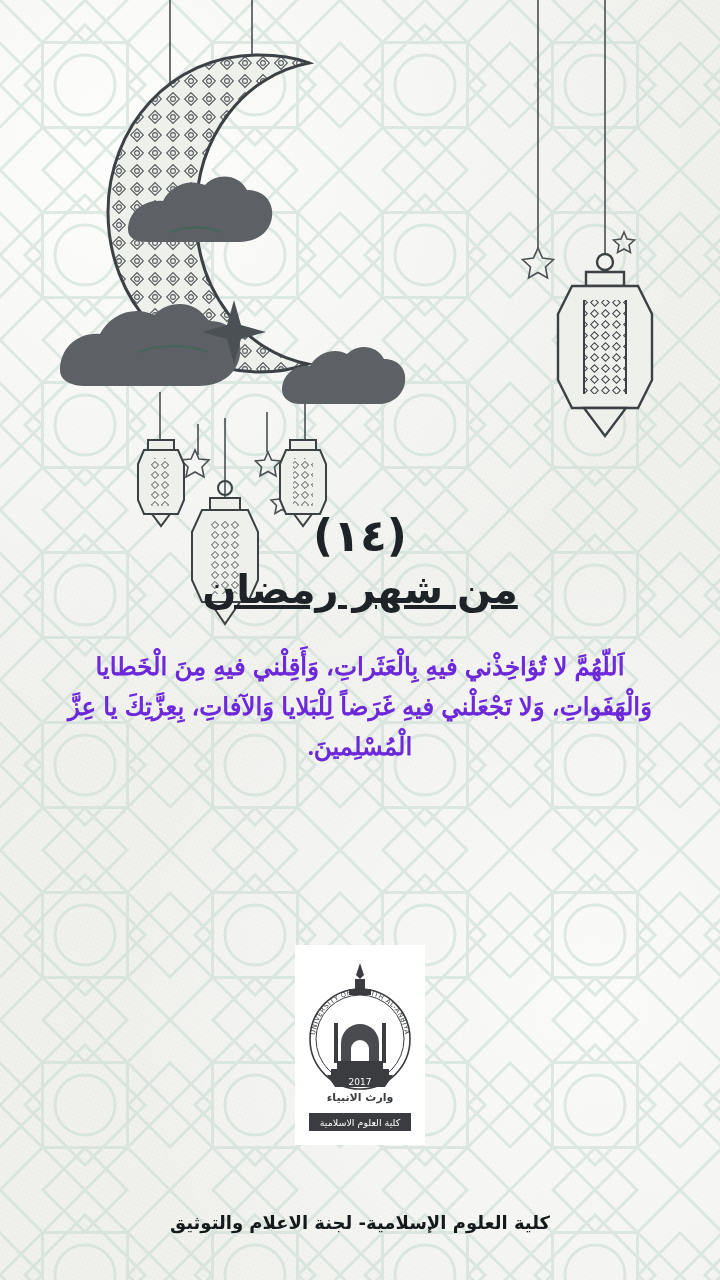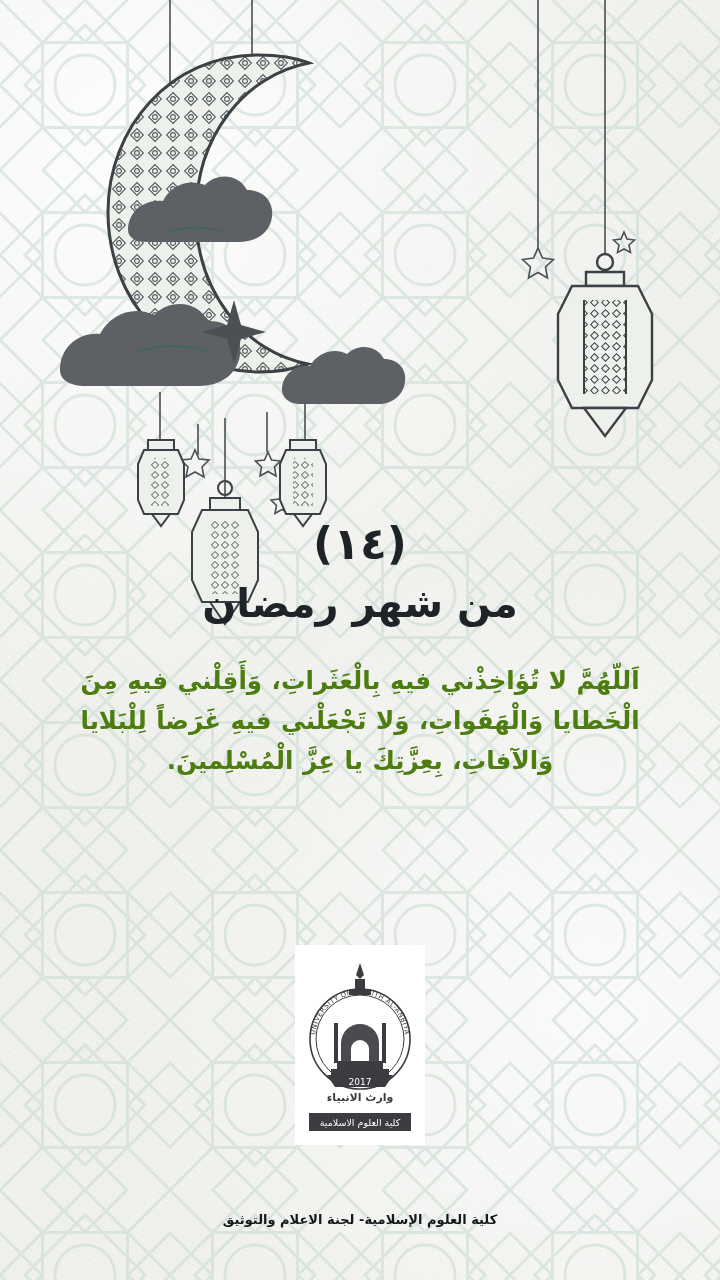--- a/index.html
+++ b/index.html
@@ -49,32 +49,33 @@
     text-align: center;
     z-index: 5;
   }
   .heading {
     font-family: "DejaVu Sans", "Liberation Sans", sans-serif;
     color: #1d2326;
     font-weight: bold;
     line-height: 1.22;
   }
   #title-line1 { font-size: 40px; letter-spacing: 0.5px; }
-  #title-number { font-size: 44px; margin-top: 12px; }
-  #title-line2 { font-size: 40px; margin-top: 8px; }
+  #title-number { font-size: 44px; margin-top: 4px; }
+  #title-line2 { font-size: 40px; margin-top: 2px; text-decoration: underline; }
 
   #dua-text {
     margin: 34px auto 0;
     width: 626px;
     font-size: 24.5px;
     line-height: 1.62;
-    color: #4d7c0f;
+    color: #6d28d9;
     font-weight: bold;
     text-align: center;
     word-spacing: 1px;
+    font-family: Liberation Serif, serif;
   }
 
   
   #logo-wrap {
     position: absolute;
     left: 50%;
     transform: translateX(-50%);
     top: 945px;
     width: 130px;
     height: 200px;
@@ -86,21 +87,21 @@
   }
   #logo-svg { display: block; }
 
   
   #footer {
     position: absolute;
     left: 0;
     right: 0;
     top: 1212px;
     text-align: center;
-    font-size: 13px;
+    font-size: 18px;
     font-weight: bold;
     color: #14191c;
     z-index: 6;
   }
 </style>
 </head>
 <body>
 
 <div id="bg-layer"></div>
 

